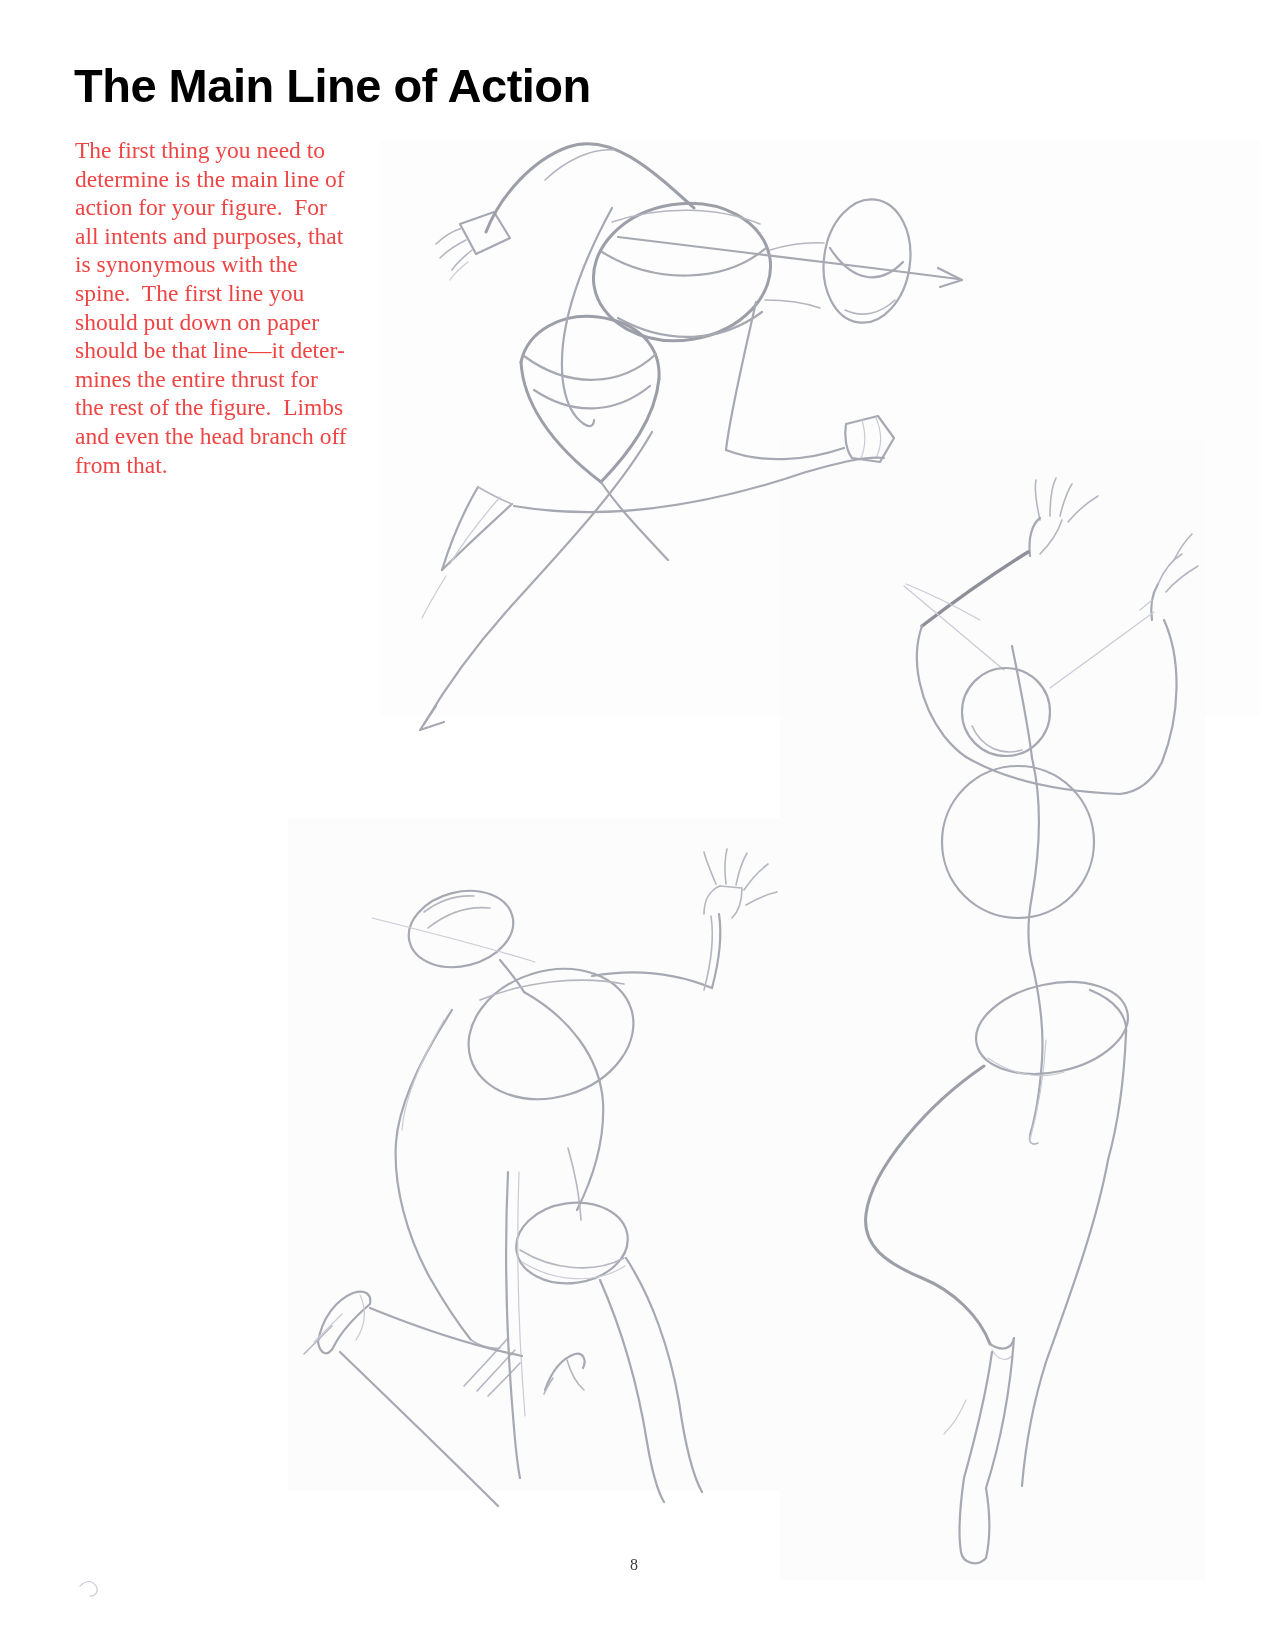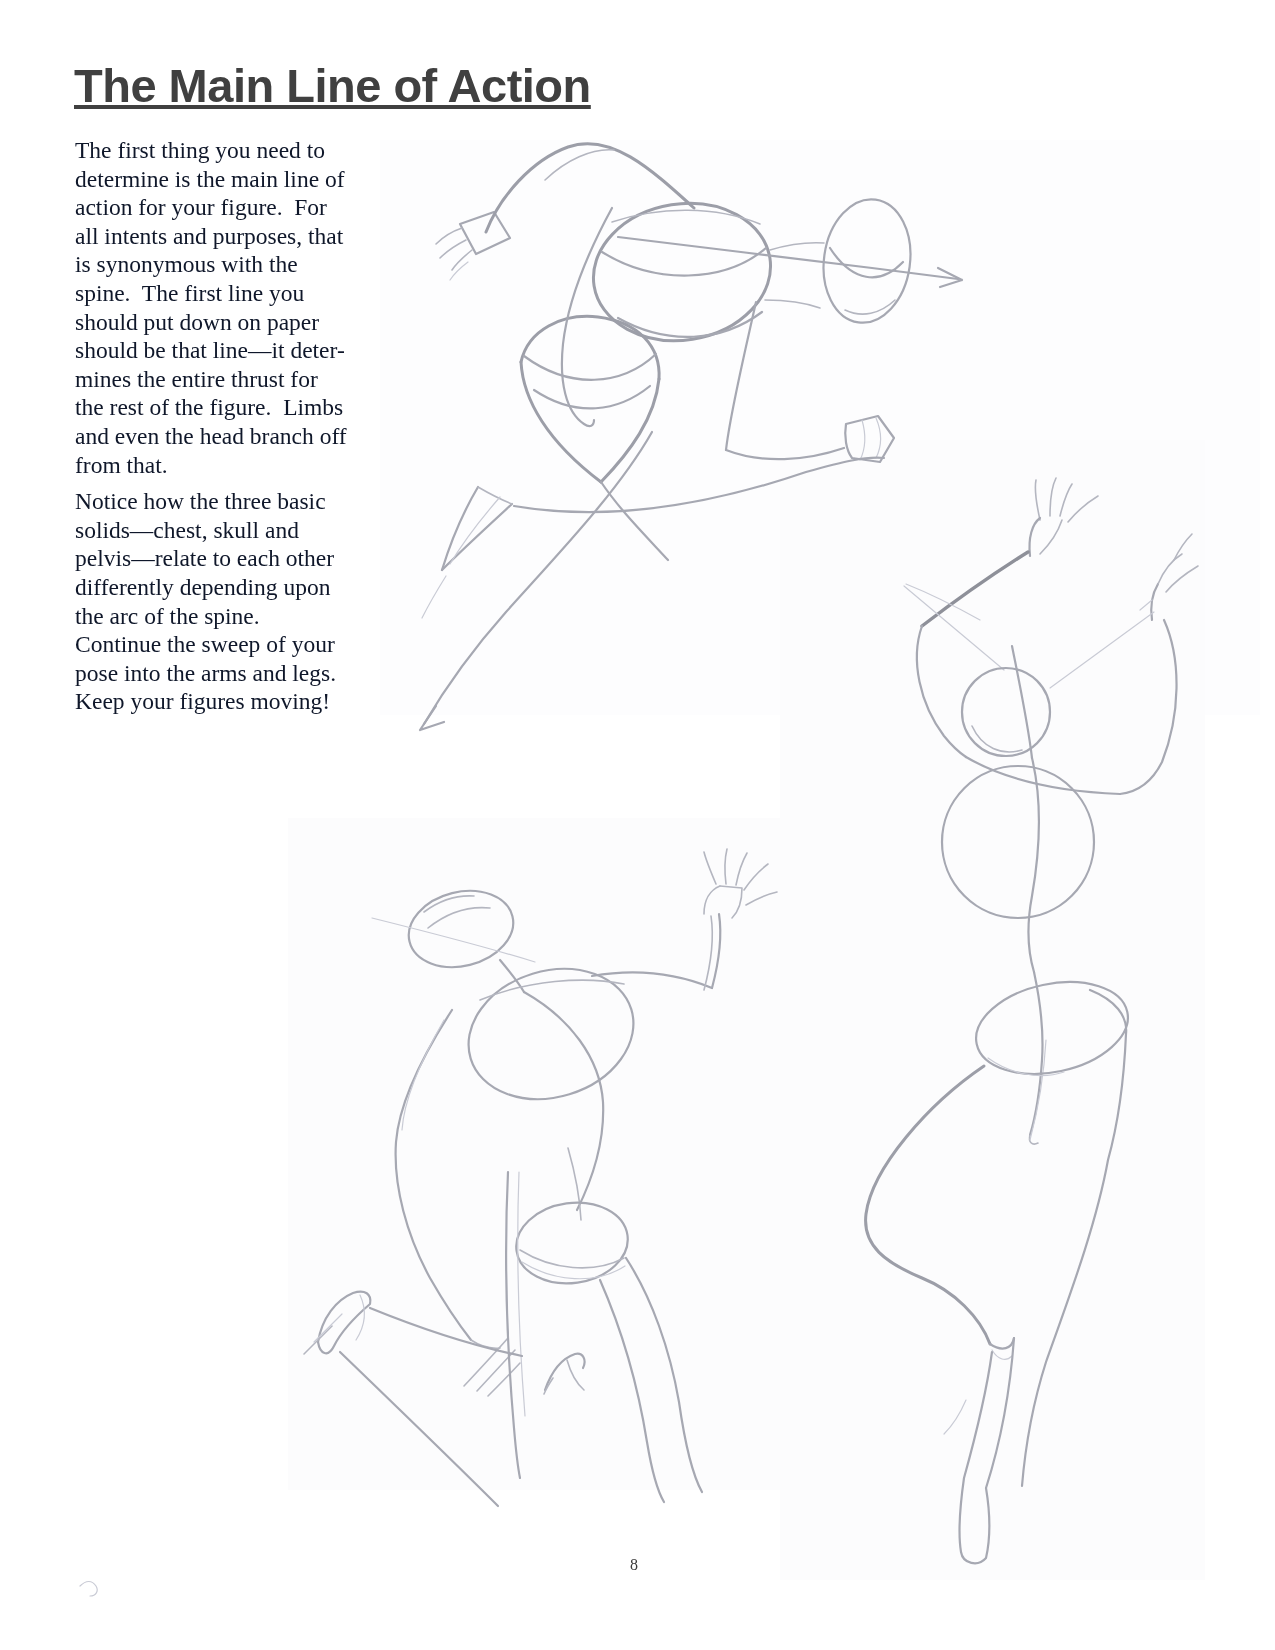--- a/index.html
+++ b/index.html
@@ -23,27 +23,26 @@
   .s3{stroke:#b4b6c0;stroke-width:1.6;}
   .s4{stroke:#c9cbd5;stroke-width:1.2;}
   .dark{stroke:#8e9099;stroke-width:3.4;}
   .page-title{
     position:absolute;left:74px;top:58px;
     margin:0;
     font-family:"Liberation Sans", sans-serif;
     font-weight:700;
     font-size:47px;
     letter-spacing:-0.5px;
-    color:#404040;
+    color:#000000;
     white-space:nowrap;
-    text-decoration:underline;
   }
   .text-col{
     position:absolute;left:75px;top:136px;width:330px;
-    color:#0f172a;
+    color:#ef4444;
   }
   .text-col p{
     margin:0 0 8px 0;
     font-size:23.5px;
     line-height:28.6px;
     white-space:pre-wrap;
   }
   .page-number{
     position:absolute;left:630px;top:1556px;
     font-size:16px;color:#3a3a3a;
@@ -230,25 +229,17 @@
 action for your figure.  For
 all intents and purposes, that
 is synonymous with the
 spine.  The first line you
 should put down on paper
 should be that line—it deter-
 mines the entire thrust for
 the rest of the figure.  Limbs
 and even the head branch off
 from that.</p>
-    <p>Notice how the three basic
-solids—chest, skull and
-pelvis—relate to each other
-differently depending upon
-the arc of the spine.
-Continue the sweep of your
-pose into the arms and legs.
-Keep your figures moving!</p>
   </div>
 
   <div class="page-number">8</div>
 
 </div>
 
 </body></html>

